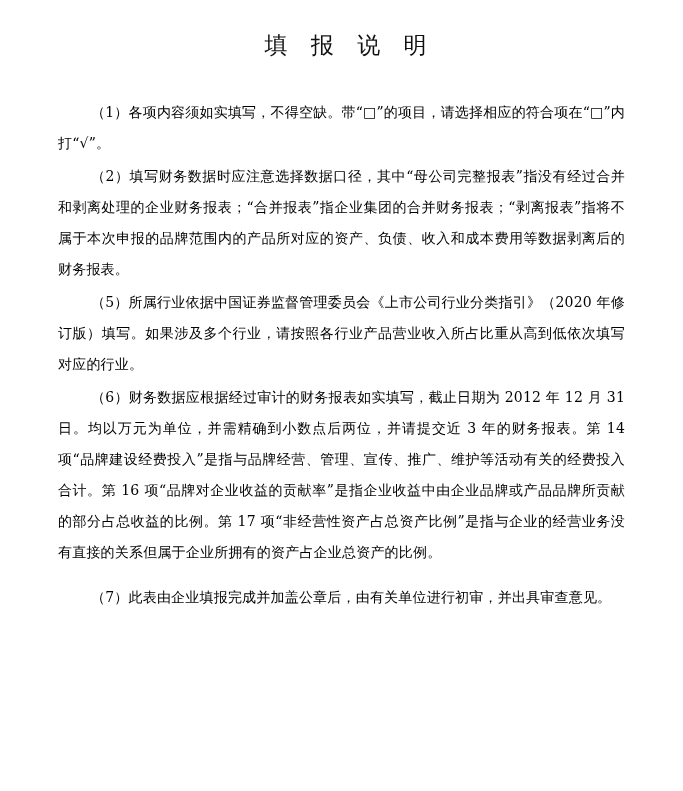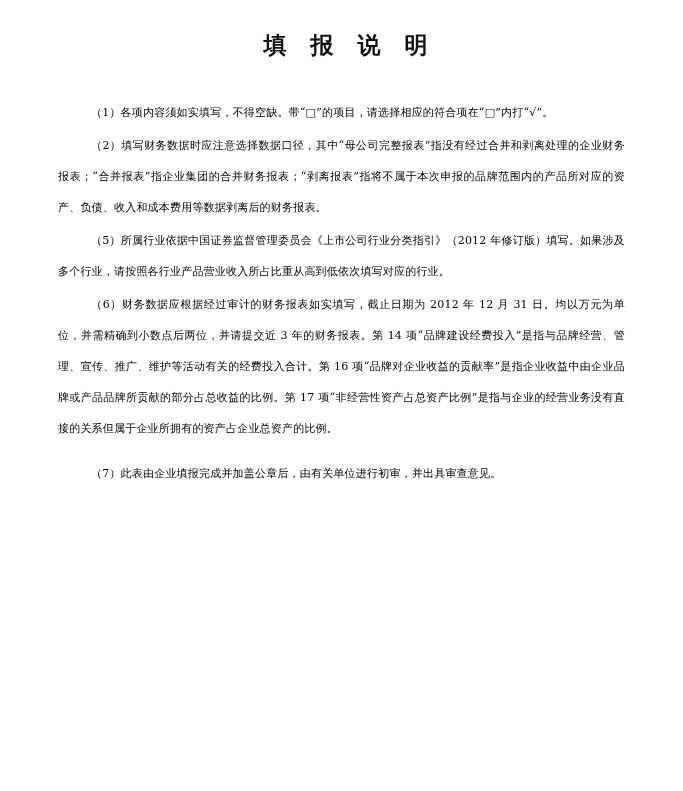--- a/index.html
+++ b/index.html
@@ -18,32 +18,32 @@
     width: 683px;
     height: 791px;
     box-sizing: border-box;
     padding: 0;
     position: relative;
     background: #ffffff;
   }
   .doc-title {
     text-align: center;
     font-size: 23px;
-    font-weight: bold;
+    font-weight: normal;
     letter-spacing: 8px;
     margin: 30px 0 0 16px;
     padding: 0;
     font-family: "DejaVu Serif", "Liberation Serif", serif;
     color: #111111;
   }
   .body-block {
     margin: 36px 58px 0 58px;
   }
   p.para {
-    font-size: 11px;
+    font-size: 14px;
     line-height: 31px;
     margin: 0 0 2px 0;
     text-align: justify;
     text-justify: inter-ideograph;
     text-indent: 33px;
     font-family: "DejaVu Serif", "Liberation Serif", serif;
     color: #000000;
     letter-spacing: 0.2px;
   }
   p.para.gap-before {
@@ -53,18 +53,18 @@
 </head>
 <body>
 
 <div class="page">
 
   <h1 class="doc-title">填 报 说 明</h1>
 
   <div class="body-block">
     <p class="para">（1）各项内容须如实填写，不得空缺。带“□”的项目，请选择相应的符合项在“□”内打“√”。</p>
     <p class="para">（2）填写财务数据时应注意选择数据口径，其中“母公司完整报表”指没有经过合并和剥离处理的企业财务报表；“合并报表”指企业集团的合并财务报表；“剥离报表”指将不属于本次申报的品牌范围内的产品所对应的资产、负债、收入和成本费用等数据剥离后的财务报表。</p>
-    <p class="para">（5）所属行业依据中国证券监督管理委员会《上市公司行业分类指引》（2012 年修订版）填写。如果涉及多个行业，请按照各行业产品营业收入所占比重从高到低依次填写对应的行业。</p>
+    <p class="para">（5）所属行业依据中国证券监督管理委员会《上市公司行业分类指引》（2020 年修订版）填写。如果涉及多个行业，请按照各行业产品营业收入所占比重从高到低依次填写对应的行业。</p>
     <p class="para">（6）财务数据应根据经过审计的财务报表如实填写，截止日期为 2012 年 12 月 31 日。均以万元为单位，并需精确到小数点后两位，并请提交近 3 年的财务报表。第 14 项“品牌建设经费投入”是指与品牌经营、管理、宣传、推广、维护等活动有关的经费投入合计。第 16 项“品牌对企业收益的贡献率”是指企业收益中由企业品牌或产品品牌所贡献的部分占总收益的比例。第 17 项“非经营性资产占总资产比例”是指与企业的经营业务没有直接的关系但属于企业所拥有的资产占企业总资产的比例。</p>
     <p class="para gap-before">（7）此表由企业填报完成并加盖公章后，由有关单位进行初审，并出具审查意见。</p>
   </div>
 
 </div>
 
 </body></html>

